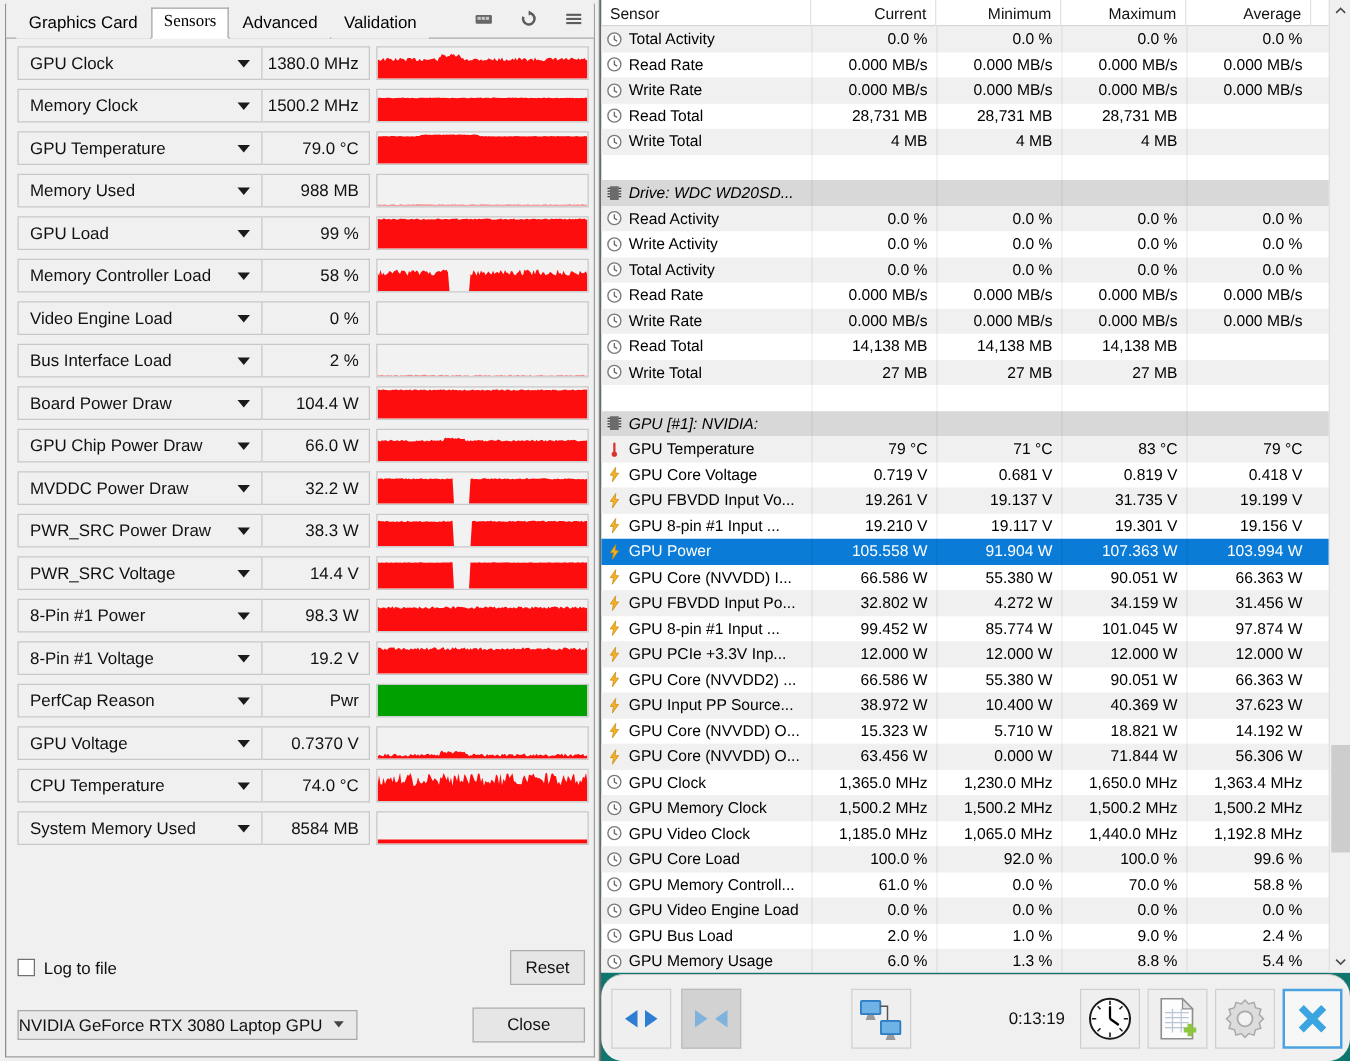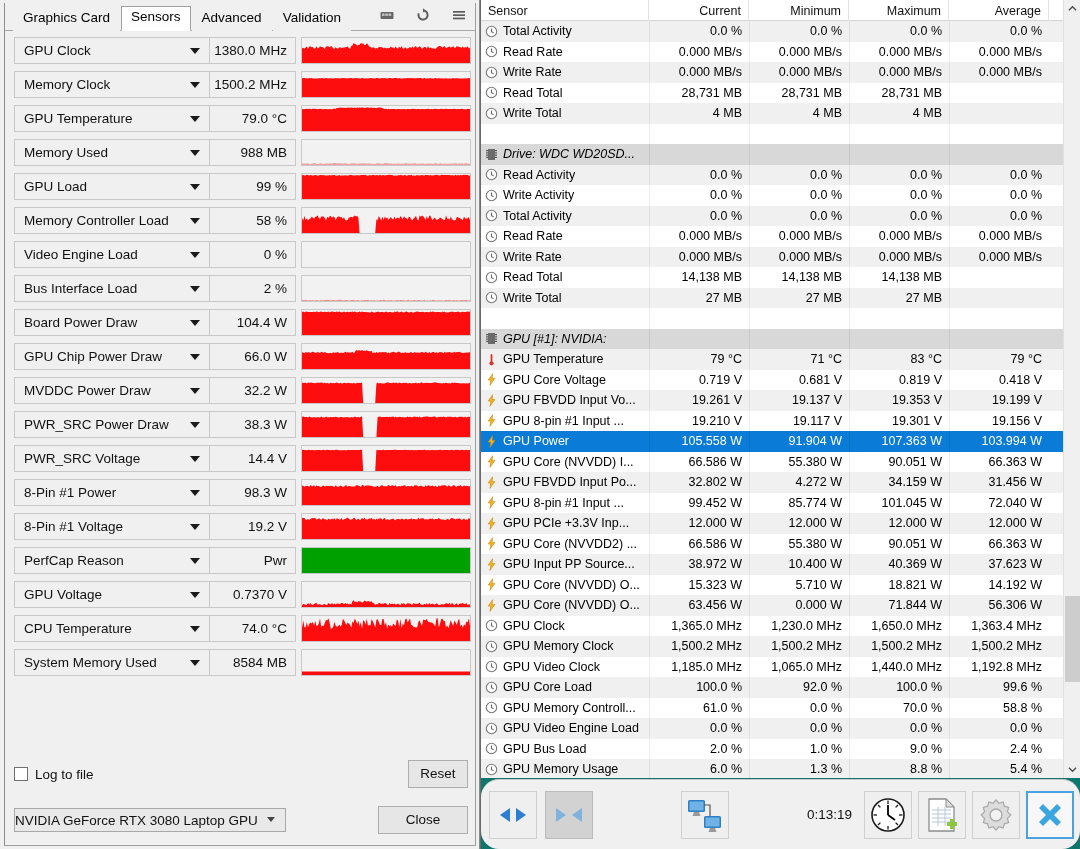--- a/index.html
+++ b/index.html
@@ -46,20 +46,21 @@
     position: relative; top: 1px;
     white-space: nowrap;
   }
   .tab.active {
     background: #ffffff;
     border: 1px solid #a0a0a0;
     border-bottom-color: #ffffff;
     z-index: 2;
     padding-top: 2px;
     padding-bottom: 5px;
+    font-family: Liberation Serif, serif;
   }
   .title-icons {
     position: absolute; right: 8px; top: 4px;
     display: flex; align-items: center; gap: 20px;
   }
   .ticon { width: 16px; height: 16px; opacity: .82; display:block; }
 
   
   #sensor-list {
     position: absolute; left: 9px; right: 7px; top: 30px;
@@ -809,21 +810,21 @@
             <div class="tc c0">
               <span>
                 <svg class="ic" viewBox="0 0 13 13">
                   <path d="M7.6 0.7L3.2 7.1h2.6L4.9 12.4 9.9 5.5H7.1z" fill="#f5b223" stroke="#c98a10" stroke-width="0.6"></path>
                 </svg>
               </span>
               <span>GPU FBVDD Input Vo...</span>
             </div>
             <div class="tc cn">19.261 V</div>
             <div class="tc cn">19.137 V</div>
-            <div class="tc cn">19.353 V</div>
+            <div class="tc cn">31.735 V</div>
             <div class="tc cn">19.199 V</div>
           </div>
           <div class="trow">
             <div class="tc c0">
               <span>
                 <svg class="ic" viewBox="0 0 13 13">
                   <path d="M7.6 0.7L3.2 7.1h2.6L4.9 12.4 9.9 5.5H7.1z" fill="#f5b223" stroke="#c98a10" stroke-width="0.6"></path>
                 </svg>
               </span>
               <span>GPU 8-pin #1 Input ...</span>
@@ -880,21 +881,21 @@
               <span>
                 <svg class="ic" viewBox="0 0 13 13">
                   <path d="M7.6 0.7L3.2 7.1h2.6L4.9 12.4 9.9 5.5H7.1z" fill="#f5b223" stroke="#c98a10" stroke-width="0.6"></path>
                 </svg>
               </span>
               <span>GPU 8-pin #1 Input ...</span>
             </div>
             <div class="tc cn">99.452 W</div>
             <div class="tc cn">85.774 W</div>
             <div class="tc cn">101.045 W</div>
-            <div class="tc cn">72.040 W</div>
+            <div class="tc cn">97.874 W</div>
           </div>
           <div class="trow alt">
             <div class="tc c0">
               <span>
                 <svg class="ic" viewBox="0 0 13 13">
                   <path d="M7.6 0.7L3.2 7.1h2.6L4.9 12.4 9.9 5.5H7.1z" fill="#f5b223" stroke="#c98a10" stroke-width="0.6"></path>
                 </svg>
               </span>
               <span>GPU PCIe +3.3V Inp...</span>
             </div>

